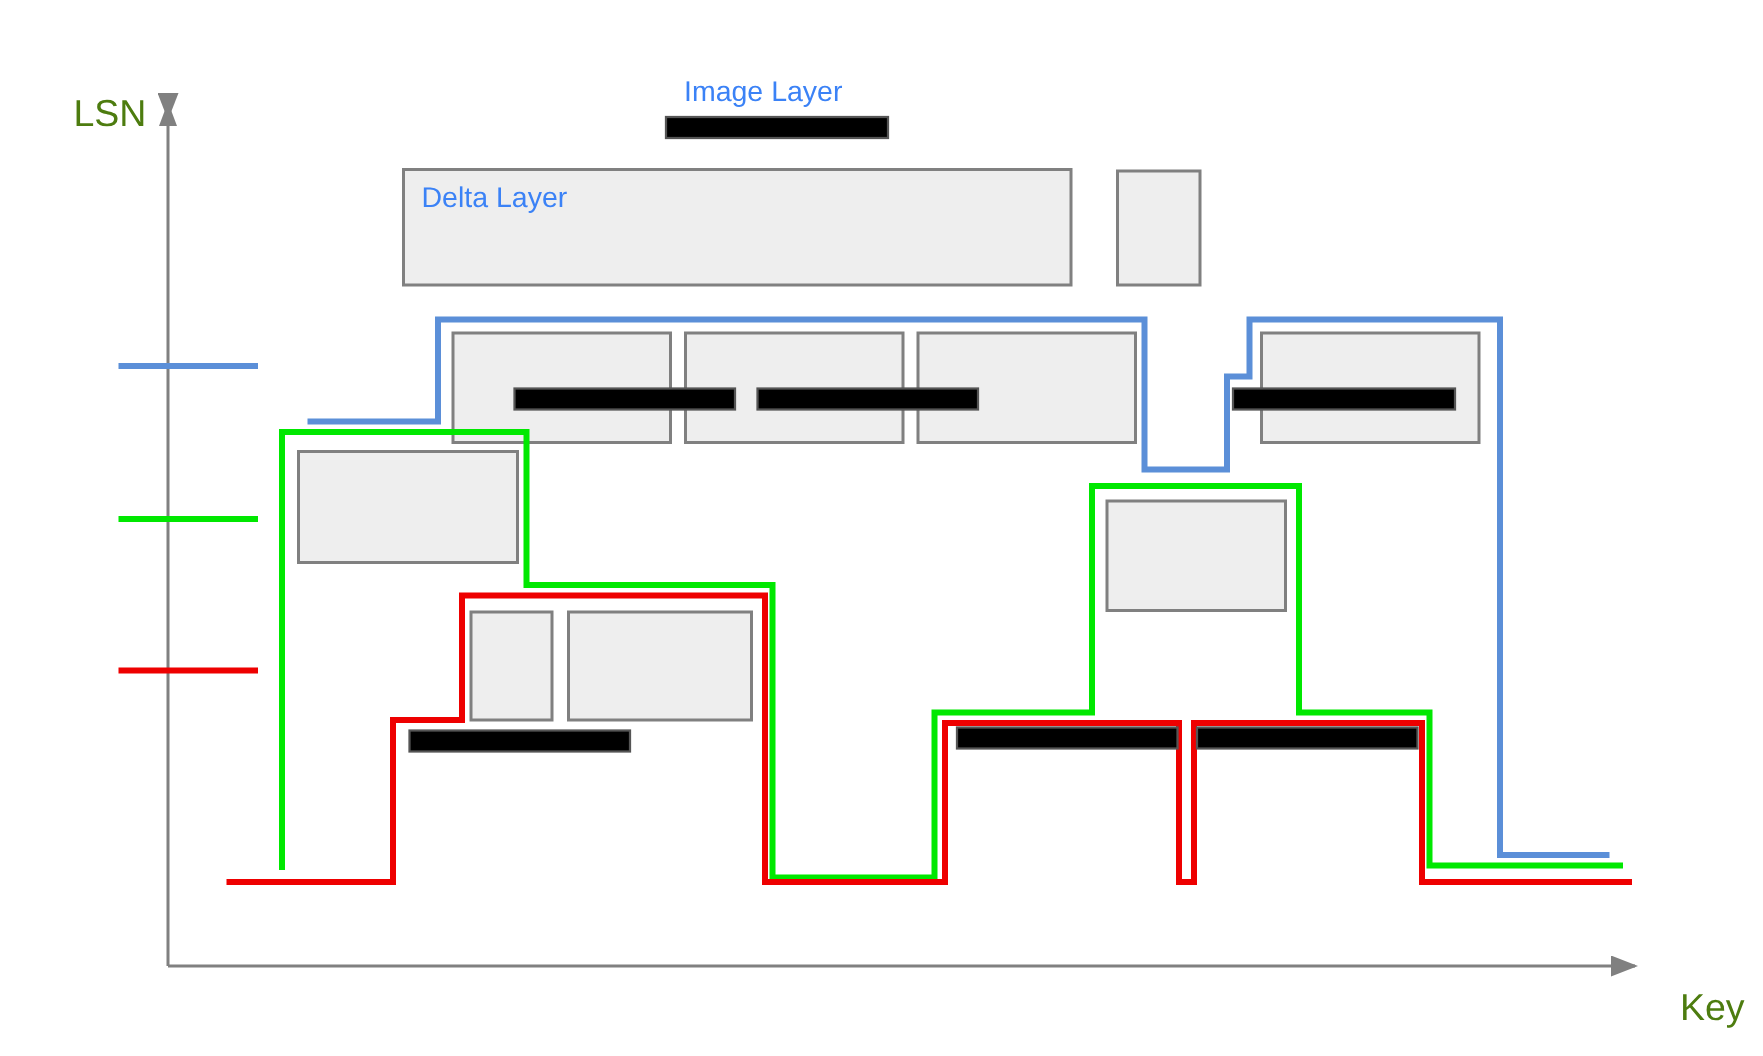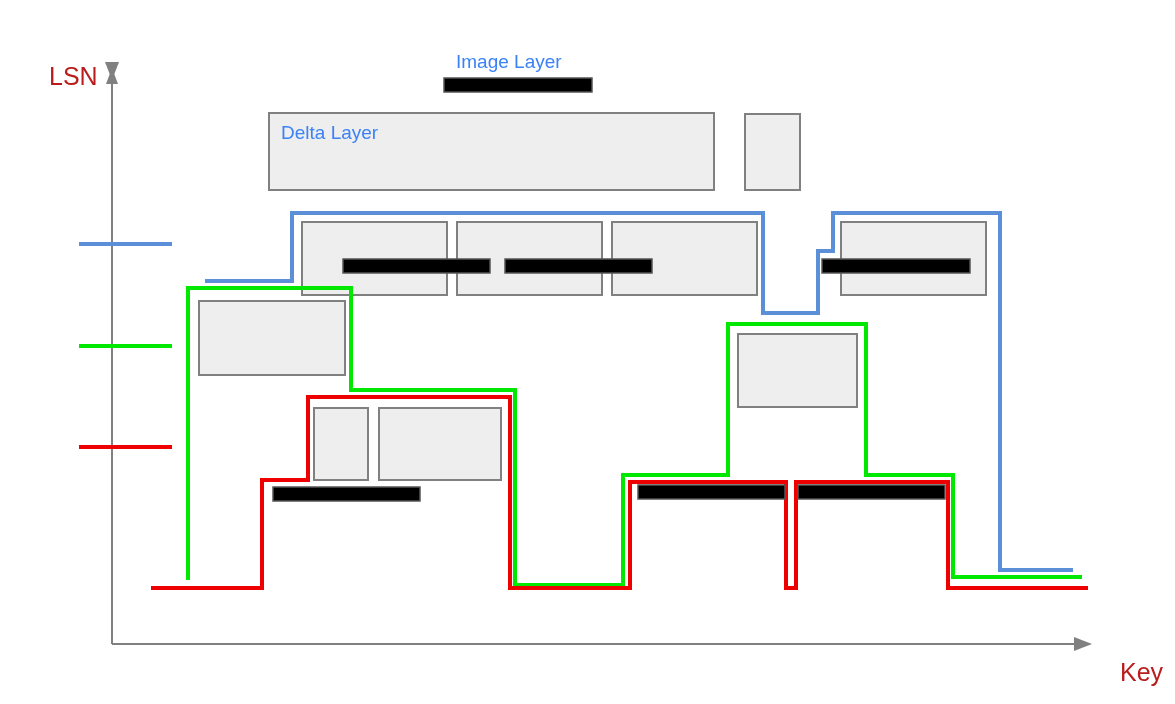--- a/index.html
+++ b/index.html
@@ -1,19 +1,19 @@
 <!DOCTYPE html>
 <html><head>
 <meta charset="utf-8">
 <style>
   html,body{margin:0;padding:0;background:#ffffff;}
   body{width:1175px;height:704px;font-family:"Liberation Sans",sans-serif;overflow:hidden;}
   #stage{position:relative;width:1175px;height:704px;background:#ffffff;}
   #stage svg{position:absolute;left:0;top:0;width:1175px;height:704px;}
-  .axis-label{position:absolute;font-size:25px;color:#b91c1c;white-space:nowrap;}
+  .axis-label{position:absolute;font-size:25px;color:#4d7c0f;white-space:nowrap;}
   #lsn-label{left:49px;top:62px;}
   #key-label{left:1120px;top:658px;}
   .layer-title{position:absolute;font-size:19px;color:#3b82f6;white-space:nowrap;}
   #image-layer-title{left:456px;top:51px;}
   #delta-layer-title{left:281px;top:122px;}
 </style>
 </head>
 <body>
 
 <div id="stage">

